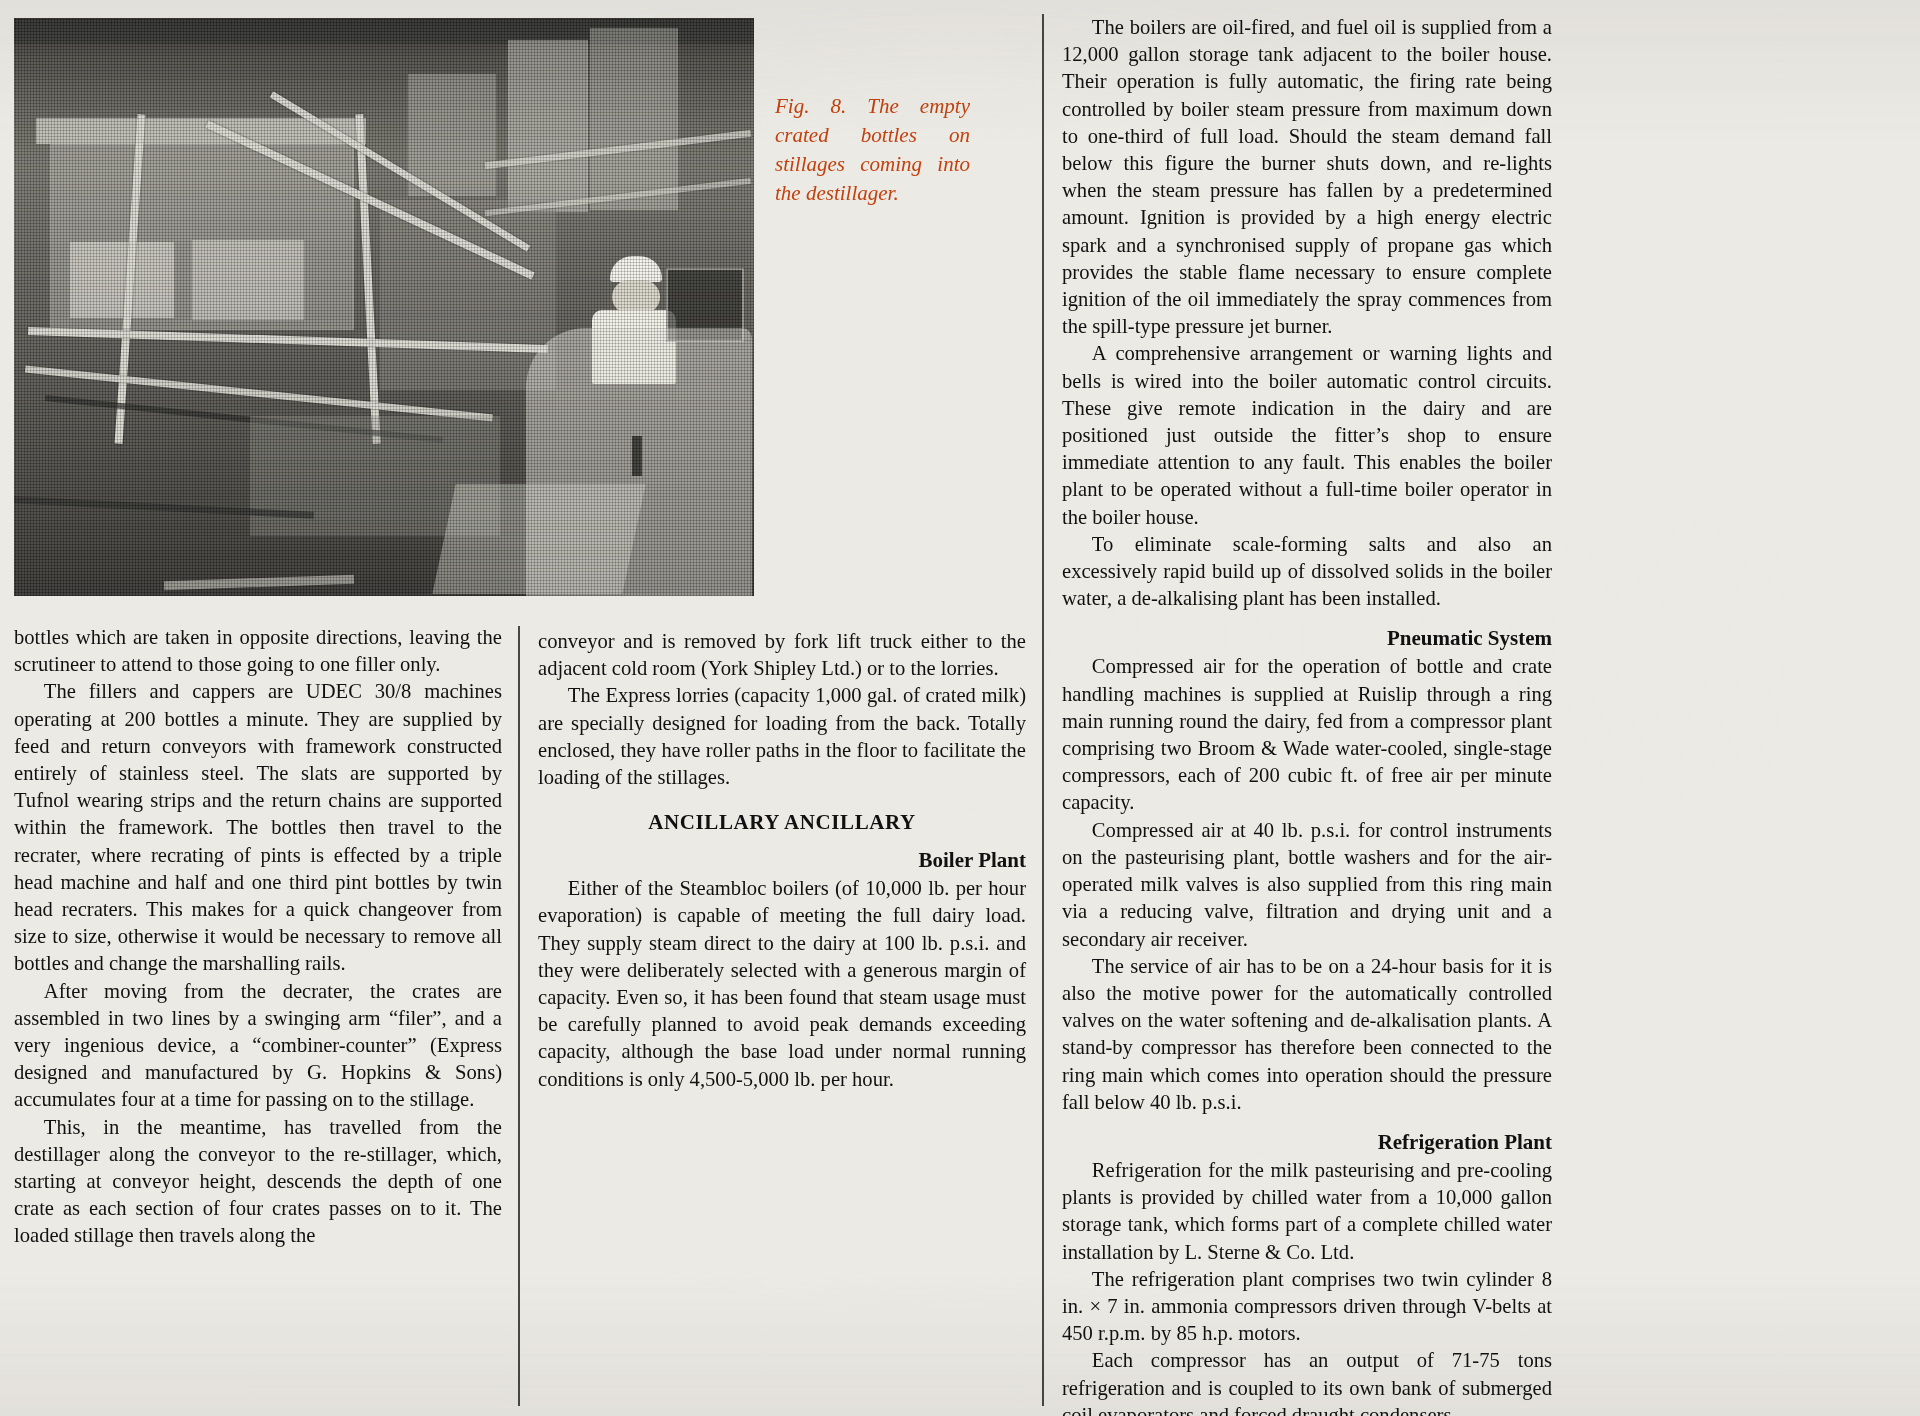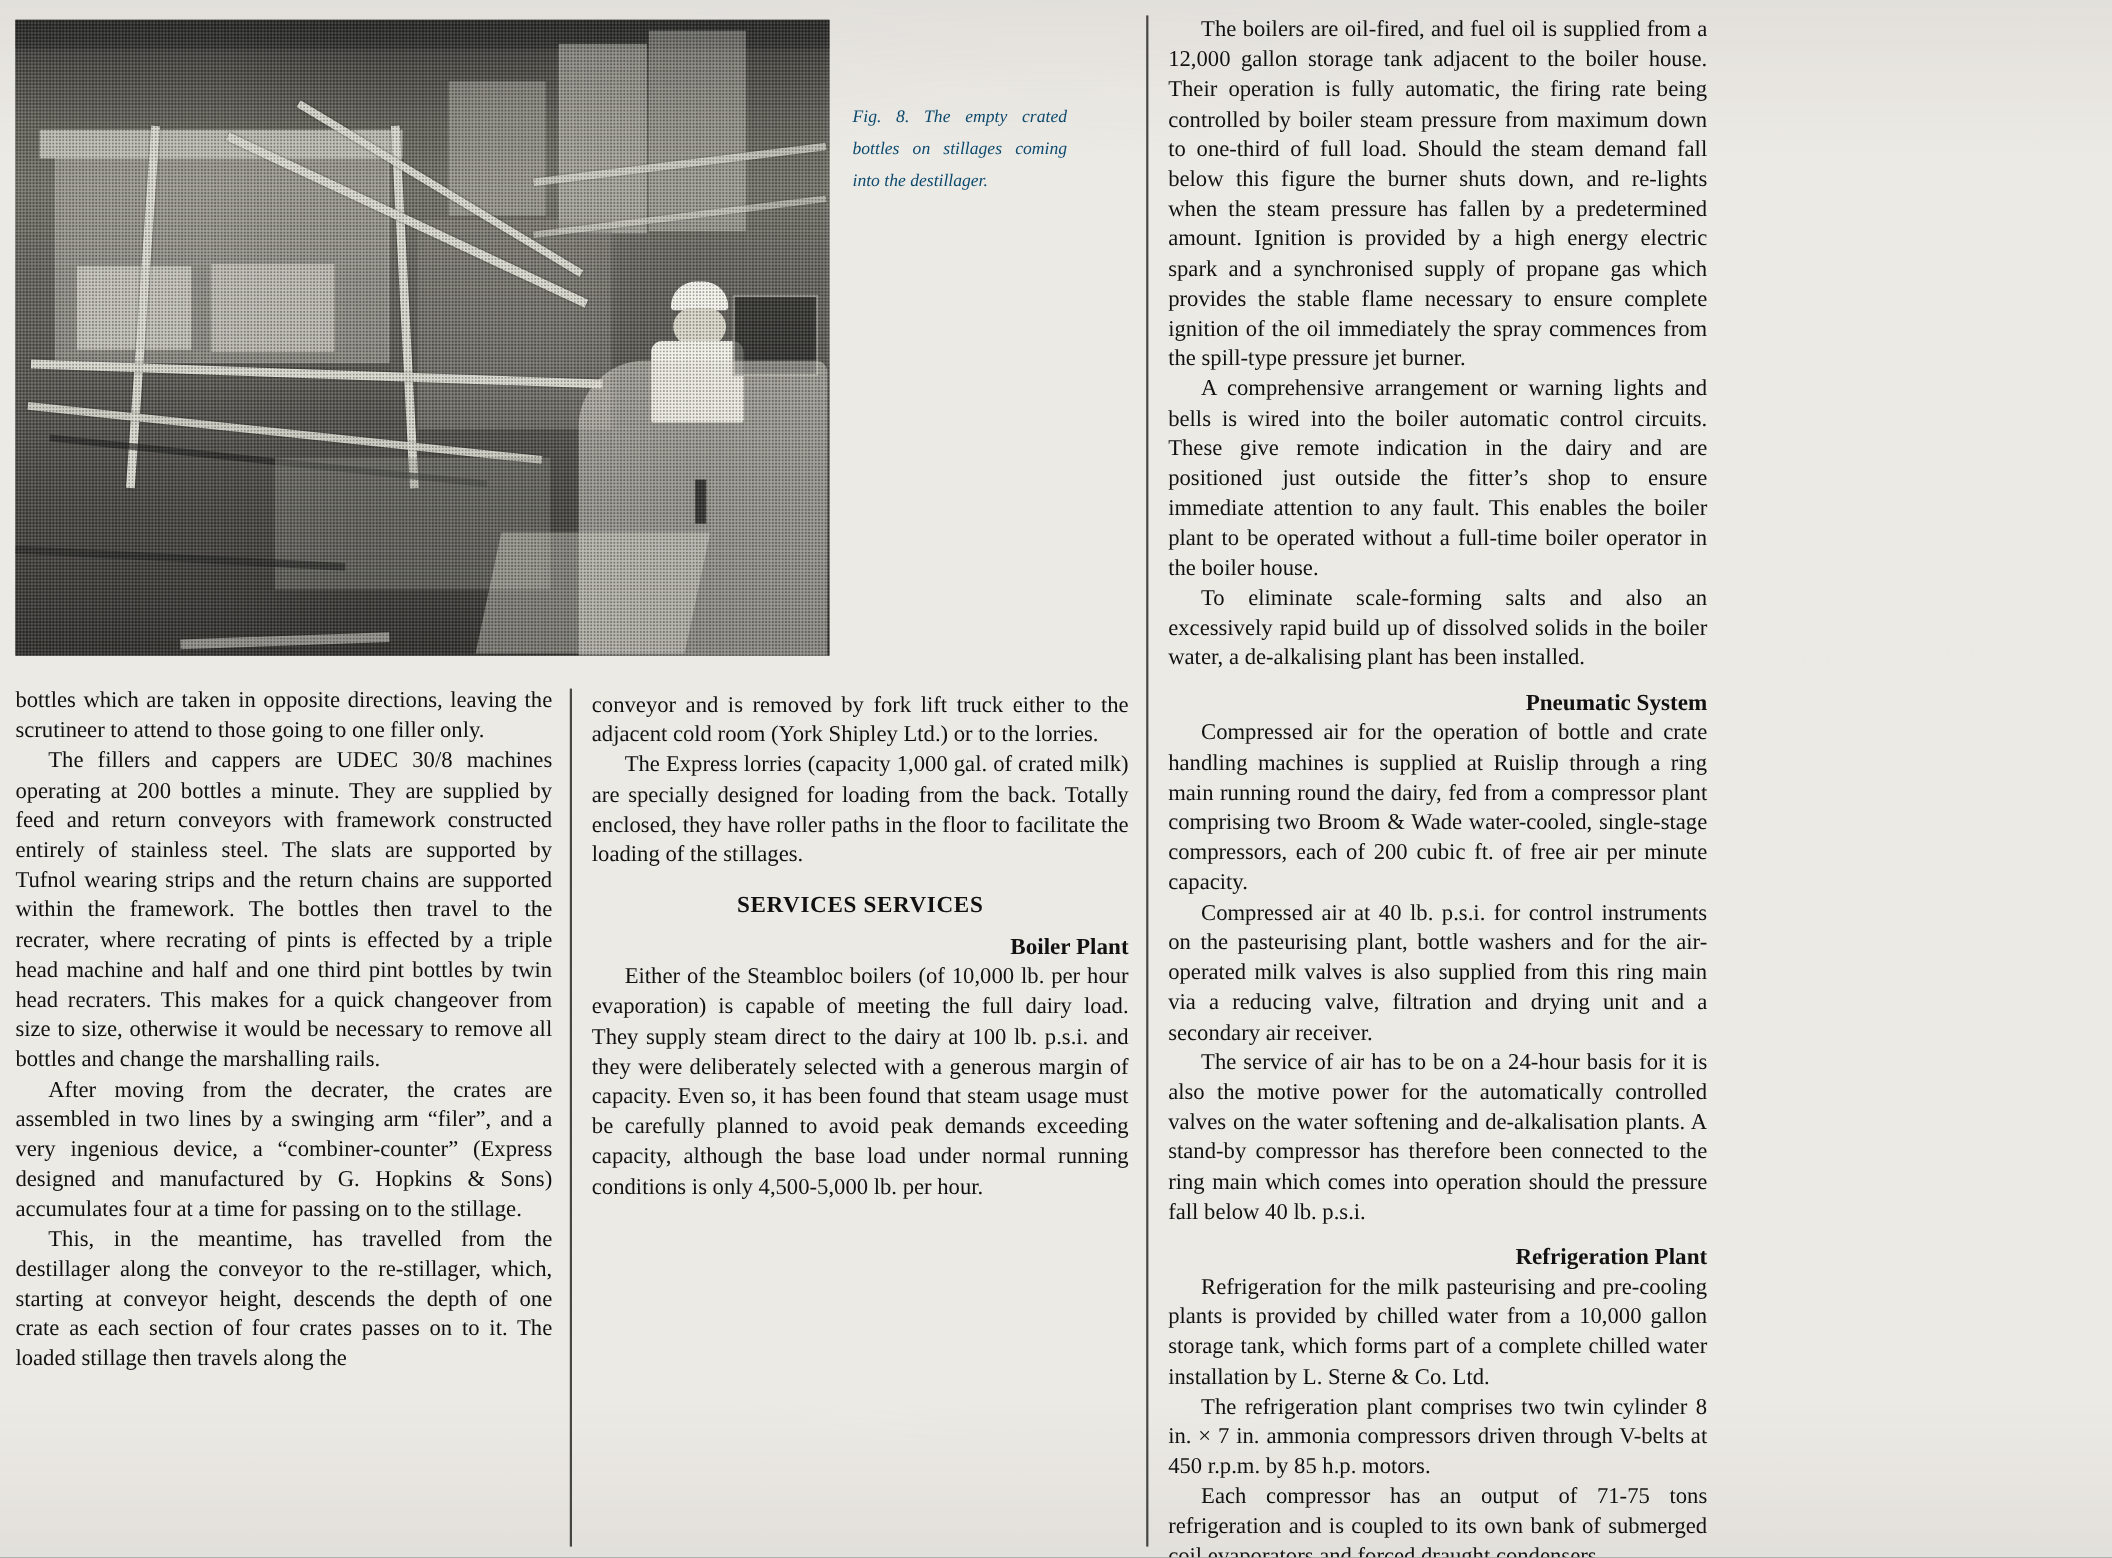--- a/index.html
+++ b/index.html
@@ -74,24 +74,24 @@
   .panel-md { background: rgba(150,149,141,0.75); }
   .panel-dk { background: rgba(45,45,43,0.75); }
 
   
   .caption {
     position: absolute;
     left: 775px;
     top: 92px;
     width: 195px;
     font-style: italic;
-    font-size: 16px;
+    font-size: 21px;
     line-height: 29px;
     text-align: justify;
-    color: #0c4a6e;
+    color: #c2410c;
   }
 
   
   .vrule {
     position: absolute;
     width: 2px;
     background: #2a2a28;
     opacity: .85;
   }
 
@@ -194,21 +194,21 @@
     <p class="noindent">bottles which are taken in opposite directions, leaving the scrutineer to attend to those going to one filler only.</p>
     <p class="indent">The fillers and cappers are UDEC 30/8 machines operating at 200 bottles a minute. They are supplied by feed and return conveyors with framework constructed entirely of stainless steel. The slats are supported by Tufnol wearing strips and the return chains are supported within the framework. The bottles then travel to the recrater, where recrating of pints is effected by a triple head machine and half and one third pint bottles by twin head recraters. This makes for a quick changeover from size to size, otherwise it would be necessary to remove all bottles and change the marshalling rails.</p>
     <p class="indent">After moving from the decrater, the crates are assembled in two lines by a swinging arm “filer”, and a very ingenious device, a “combiner-counter” (Express designed and manufactured by G. Hopkins &amp; Sons) accumulates four at a time for passing on to the stillage.</p>
     <p class="indent">This, in the meantime, has travelled from the destillager along the conveyor to the re-stillager, which, starting at conveyor height, descends the depth of one crate as each section of four crates passes on to it. The loaded stillage then travels along the</p>
   </div>
 
   <div class="col" id="col-mid">
     <p class="noindent">conveyor and is removed by fork lift truck either to the adjacent cold room (York Shipley Ltd.) or to the lorries.</p>
     <p class="indent">The Express lorries (capacity 1,000 gal. of crated milk) are specially designed for loading from the back. Totally enclosed, they have roller paths in the floor to facilitate the loading of the stillages.</p>
 
-    <h2 class="sec">SERVICES SERVICES</h2>
+    <h2 class="sec">ANCILLARY ANCILLARY</h2>
     <h3 class="sub tight">Boiler Plant</h3>
 
     <p class="indent">Either of the Steambloc boilers (of 10,000 lb. per hour evaporation) is capable of meeting the full dairy load. They supply steam direct to the dairy at 100 lb. p.s.i. and they were deliberately selected with a generous margin of capacity. Even so, it has been found that steam usage must be carefully planned to avoid peak demands exceeding capacity, although the base load under normal running conditions is only 4,500-5,000 lb. per hour.</p>
   </div>
 
   <div class="col" id="col-right">
     <p class="indent">The boilers are oil-fired, and fuel oil is supplied from a 12,000 gallon storage tank adjacent to the boiler house. Their operation is fully automatic, the firing rate being controlled by boiler steam pressure from maximum down to one-third of full load. Should the steam demand fall below this figure the burner shuts down, and re-lights when the steam pressure has fallen by a predetermined amount. Ignition is provided by a high energy electric spark and a synchronised supply of propane gas which provides the stable flame necessary to ensure complete ignition of the oil immediately the spray commences from the spill-type pressure jet burner.</p>
     <p class="indent">A comprehensive arrangement or warning lights and bells is wired into the boiler automatic control circuits. These give remote indication in the dairy and are positioned just outside the fitter’s shop to ensure immediate attention to any fault. This enables the boiler plant to be operated without a full-time boiler operator in the boiler house.</p>
     <p class="indent">To eliminate scale-forming salts and also an excessively rapid build up of dissolved solids in the boiler water, a de-alkalising plant has been installed.</p>
 

